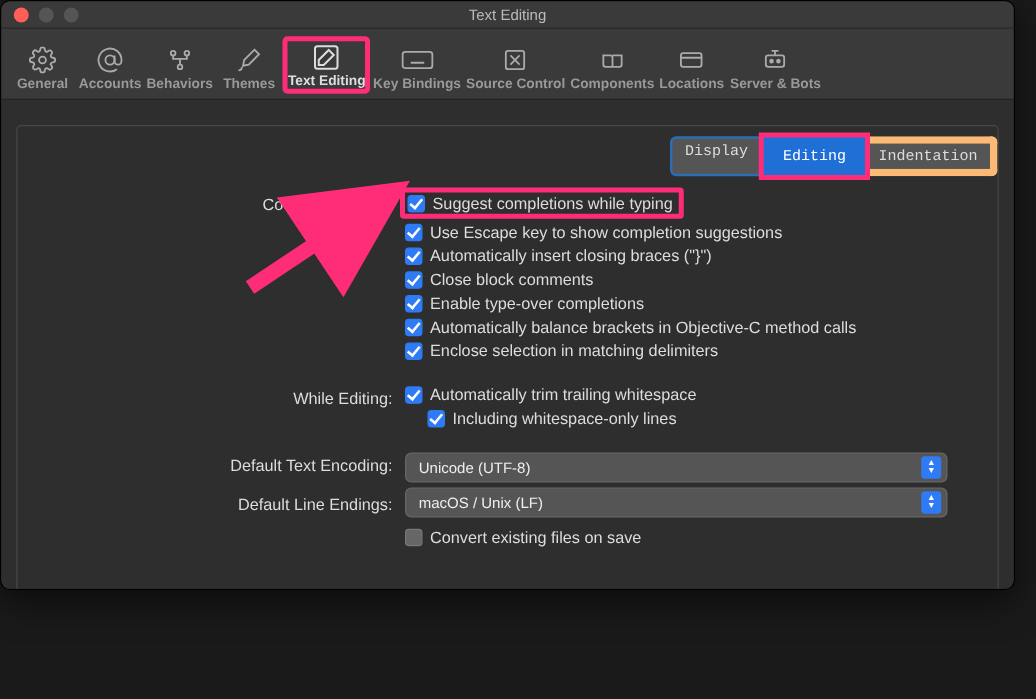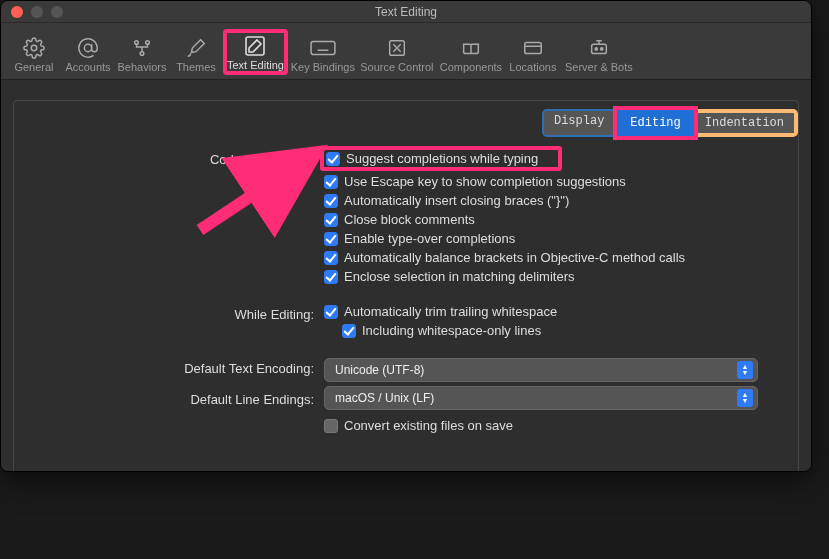--- a/index.html
+++ b/index.html
@@ -59,20 +59,21 @@
   .tool-item {
     display: flex;
     flex-direction: column;
     align-items: center;
     justify-content: flex-end;
     min-width: 54px;
     padding: 2px 2px;
     font-size: 11px;
     color: #999;
     cursor: default;
+    font-weight: bold;
   }
   .tool-item .ico {
     width: 28px; height: 26px;
     display: flex; align-items: center; justify-content: center;
     color: #aaa;
   }
   .tool-item.active .ico, .tool-item.active { color: #ddd; }
   .tool-item.highlight-sel {
     border: 4px solid #ff2d78;
     border-radius: 4px;
@@ -97,21 +98,21 @@
   .segmented {
     display: inline-flex;
     border-radius: 5px;
     overflow: visible;
   }
   .segmented .seg {
     padding: 3px 10px;
     font-size: 12px;
     background: #555;
     color: #ddd;
-    border: 4px solid #fdba74;
+    border: 6px solid #fdba74;
     cursor: default;
   }
   .segmented .seg:first-child { border-radius: 5px 0 0 5px; }
   .segmented .seg:last-child { border-radius: 0 5px 5px 0; border-left: none; }
   .segmented .seg.selected {
     background: #1f6fd6;
     border-color: #1f6fd6;
     color: #fff;
   }
   .seg.box-display {
@@ -168,21 +169,21 @@
     left: 3px; top: 0px;
     width: 4px; height: 8px;
     border: solid #fff;
     border-width: 0 2px 2px 0;
     transform: rotate(40deg);
   }
   .chk.indent { padding-left: 18px; }
   .highlight-opt {
     border: 4px solid #ff2d78;
     border-radius: 3px;
-    padding: 1px 20px 1px 2px;
+    padding: 1px 5px 1px 2px;
     margin: -3px 0 -1px -4px;
     display: inline-flex;
     align-items: center;
     gap: 6px;
     width: fit-content;
     justify-content: center;
   }
   .spacer-row { height: 12px; }
   .popup {
     display: inline-flex;

